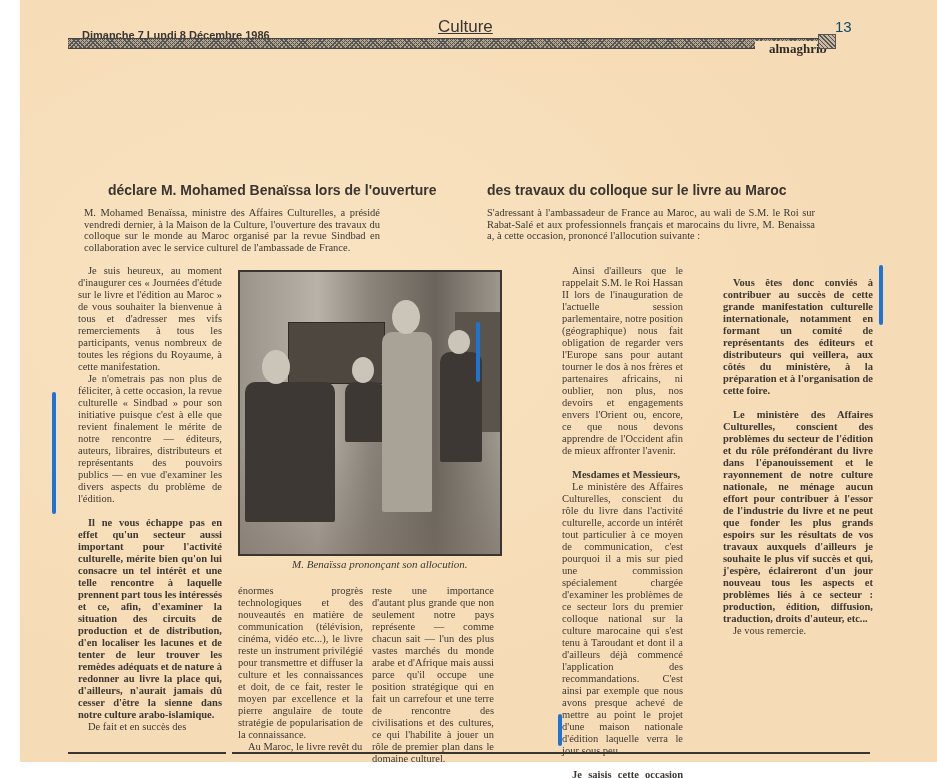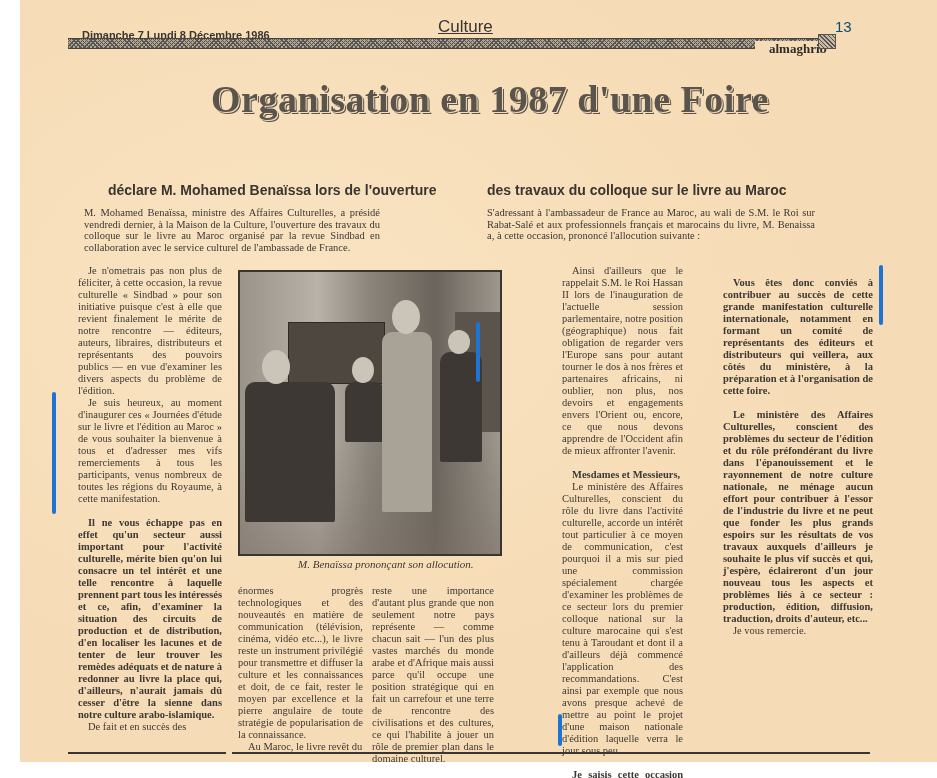--- a/index.html
+++ b/index.html
@@ -21,49 +21,48 @@
     .col p { margin:0 0 0 0; text-indent:10px; }
     .col p.gap { margin-top:12px;font-weight:bold; }
     .photo { position:absolute; left:238px; top:270px; width:260px; height:282px; border:2px solid #3a3530;
       background:
         linear-gradient(180deg, rgba(0,0,0,0) 60%, rgba(120,110,100,0.5) 100%),
         linear-gradient(90deg, #9a938a 0%, #b8b2a8 30%, #8a847a 50%, #6a645c 75%, #9d978e 100%); overflow:hidden; }
     .shelf { position:absolute; left:48px; top:50px; width:95px; height:60px; background:#4d4740; border:1px solid #2e2a25; }
     .shelf2 { position:absolute; left:215px; top:40px; width:45px; height:120px; background:#5a544d; }
     .person { position:absolute; background:#3d3833; border-radius:10px 10px 2px 2px; }
     .head { position:absolute; background:#cbc4b9; border-radius:50%; }
-    .caption { position:absolute; left:298px; top:558px; font-style:italic; font-size:11px; color:#3d3833; }
+    .caption { position:absolute; left:292px; top:558px; font-style:italic; font-size:11px; color:#3d3833; }
     .rule { position:absolute; height:2px; background:#3a3530; }
     .blue-mark { position:absolute; width:4px; background:#1f74d3; border-radius:2px; }
   </style>
 </head>
 <body>
 
 <div class="paper"></div>
 
 <div class="date">Dimanche 7  Lundi 8  Décembre 1986</div>
 <div class="section">Culture</div>
 <div class="band"></div>
 <div class="logo">almaghrib</div>
 <div class="pageno-box"></div>
 <div class="pageno">13</div>
 
 <div class="headline">
-  <div>Organisation en 1987 d'une Foire</div>
 </div>
 
 <div class="subhead" style="left:108px;">déclare M. Mohamed Benaïssa lors de l'ouverture</div>
 <div class="subhead" style="left:487px;">des travaux du colloque sur le livre au Maroc</div>
 
-<div class="lead" style="left:84px; width:296px;">M. Mohamed Benaïssa, ministre des Affaires Culturelles, a présidé vendredi dernier, à la Maison de la Culture, l'ouverture des travaux du colloque sur le livre au Maroc organisé par la revue Sindbad en collaboration avec le service culturel de l'ambassade de France.</div>
+<div class="lead" style="left:84px; width:296px;">M. Mohamed Benaïssa, ministre des Affaires Culturelles, a présidé vendredi dernier, à la Maison de la Culture, l'ouverture des travaux du colloque sur le monde au Maroc organisé par la revue Sindbad en collaboration avec le service culturel de l'ambassade de France.</div>
 <div class="lead" style="left:487px; width:328px;">S'adressant à l'ambassadeur de France au Maroc, au wali de S.M. le Roi sur Rabat-Salé et aux professionnels français et marocains du livre, M. Benaissa a, à cette occasion, prononcé l'allocution suivante :</div>
 
 <div class="col" style="left:78px; top:265px; width:144px;">
+  <p>Je suis heureux, au moment d'inaugurer ces « Journées d'étude sur le livre et l'édition au Maroc » de vous souhaiter la bienvenue à tous et d'adresser mes vifs remerciements à tous les participants, venus nombreux de toutes les régions du Royaume, à cette manifestation.</p>
   <p>Je n'ometrais pas non plus de féliciter, à cette occasion, la revue culturelle « Sindbad » pour son initiative puisque c'est à elle que revient finalement le mérite de notre rencontre — éditeurs, auteurs, libraires, distributeurs et représentants des pouvoirs publics — en vue d'examiner les divers aspects du problème de l'édition.</p>
-  <p>Je suis heureux, au moment d'inaugurer ces « Journées d'étude sur le livre et l'édition au Maroc » de vous souhaiter la bienvenue à tous et d'adresser mes vifs remerciements à tous les participants, venus nombreux de toutes les régions du Royaume, à cette manifestation.</p>
   <p class="gap">Il ne vous échappe pas en effet qu'un secteur aussi important pour l'activité culturelle, mérite bien qu'on lui consacre un tel intérêt et une telle rencontre à laquelle prennent part tous les intéressés et ce, afin, d'examiner la situation des circuits de production et de distribution, d'en localiser les lacunes et de tenter de leur trouver les remèdes adéquats et de nature à redonner au livre la place qui, d'ailleurs, n'aurait jamais dû cesser d'être la sienne dans notre culture arabo-islamique.</p>
   <p>De fait et en succès des</p>
 </div>
 
 <div class="photo">
   <div class="shelf"></div>
   <div class="shelf2"></div>
   <div class="person" style="left:5px; top:110px; width:90px; height:140px;"></div>
   <div class="head" style="left:22px; top:78px; width:28px; height:34px;"></div>
   <div class="person" style="left:105px; top:110px; width:40px; height:60px;"></div>

